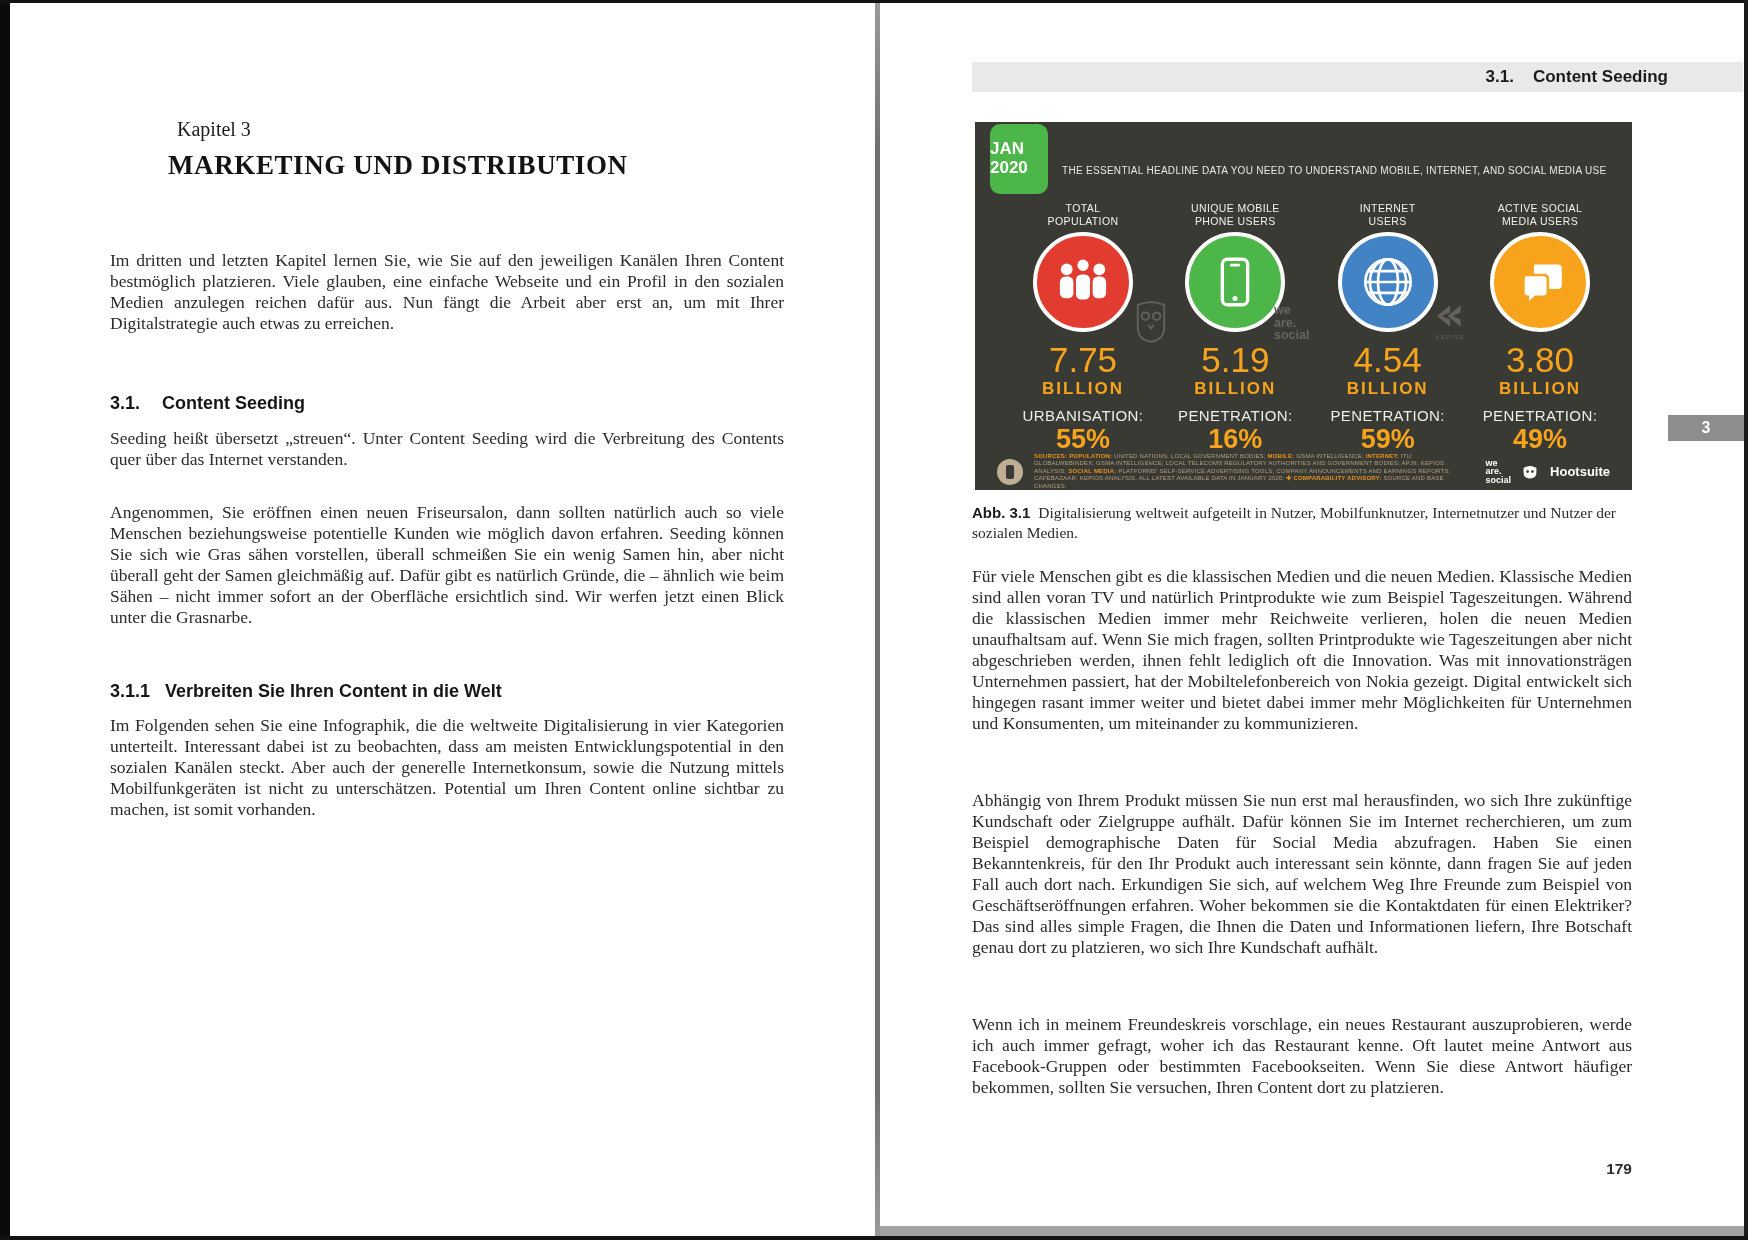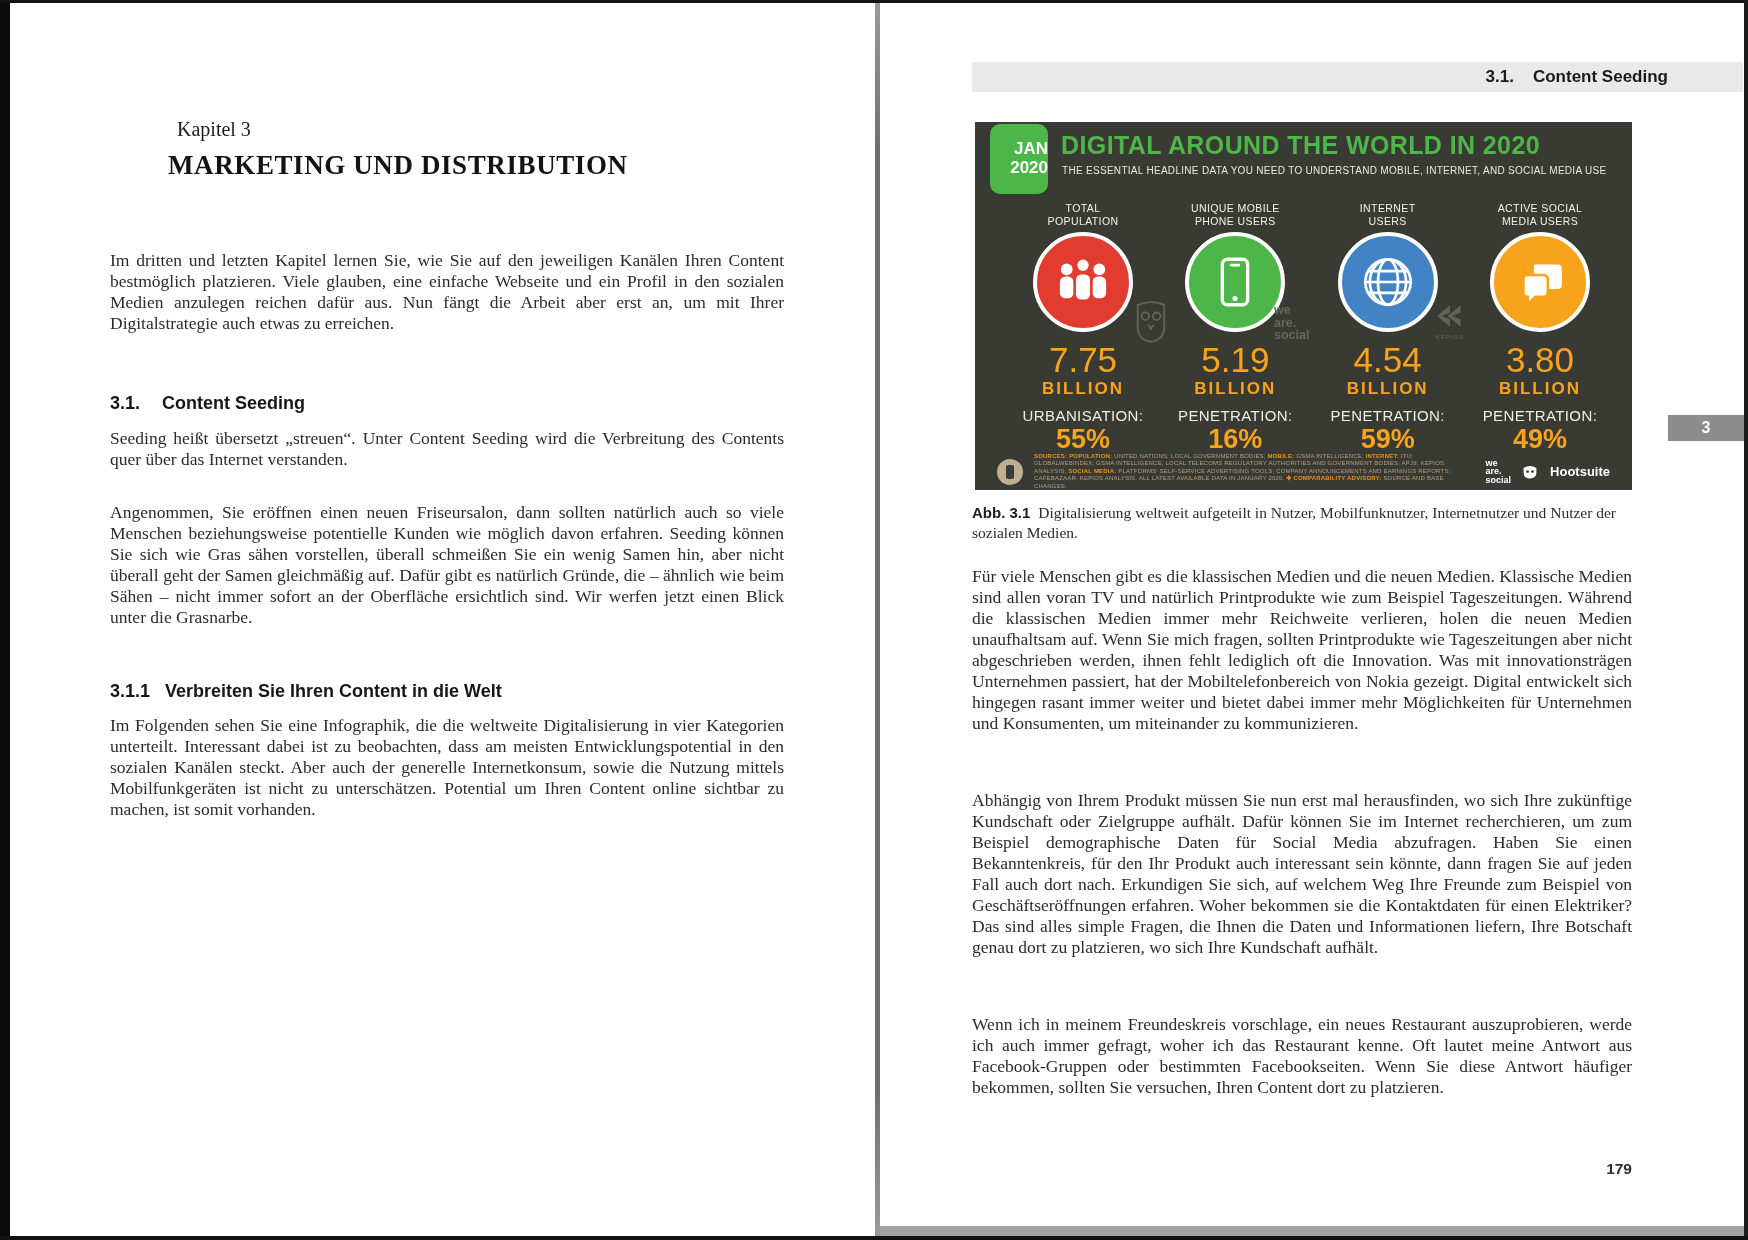--- a/index.html
+++ b/index.html
@@ -54,21 +54,21 @@
   .rp-p2 { left:972px; top:790px; width:660px; }
   .rp-p3 { left:972px; top:1014px; width:660px; }
   .page-number { position:absolute; left:1432px; top:1160px; width:200px; text-align:right;
                  font-family:"Liberation Sans",sans-serif; font-weight:bold; font-size:15.5px; color:#2e2e2e; }
 
   
   .infographic { position:absolute; left:975px; top:122px; width:657px; height:368px;
                  background:#3a3a34; font-family:"Liberation Sans",sans-serif; overflow:hidden; }
   .ig-badge { position:absolute; left:15px; top:2px; width:58px; height:70px; background:#4cb648;
               border-radius:10px; color:#fff; font-weight:bold; font-size:17px; line-height:19px;
-              text-align:right; padding-top:15px; }
+              text-align:left; padding-top:15px; }
   .ig-title { position:absolute; left:86px; top:9px; font-size:25px; font-weight:bold; color:#4cb648;
               letter-spacing:.4px; white-space:nowrap; }
   .ig-subtitle { position:absolute; left:87px; top:43px; font-size:10px; color:#e9e9e2;
                  letter-spacing:.3px; white-space:nowrap; }
   .ig-cols { position:absolute; left:8px; top:80px; width:100%; display:flex;
              justify-content:space-between; padding:0 26px; }
   .ig-col { flex:0 0 148px; text-align:center; }
   .ig-label { height:27px; font-size:10.5px; line-height:13px; letter-spacing:.4px; color:#f2f2ec; }
   .ig-circle { width:100px; height:100px; border-radius:50%; border:4px solid #ffffff;
                margin:3px auto 0; display:flex; align-items:center; justify-content:center; }
@@ -128,21 +128,20 @@
       <span>Content Seeding</span>
     </header>
 
     <div class="chapter-tab">3</div>
 
     <figure class="infographic">
       <div class="ig-badge">
         <div>JAN</div>
         <div>2020</div>
       </div>
-      <div class="ig-title">DIGITAL AROUND THE WORLD IN 2020</div>
       <div class="ig-subtitle">THE ESSENTIAL HEADLINE DATA YOU NEED TO UNDERSTAND MOBILE, INTERNET, AND SOCIAL MEDIA USE</div>
 
       <div class="ig-cols">
 
         <div class="ig-col">
           <div class="ig-label">
             <div>TOTAL</div>
             <div>POPULATION</div>
           </div>
           <div class="ig-circle c-red">

